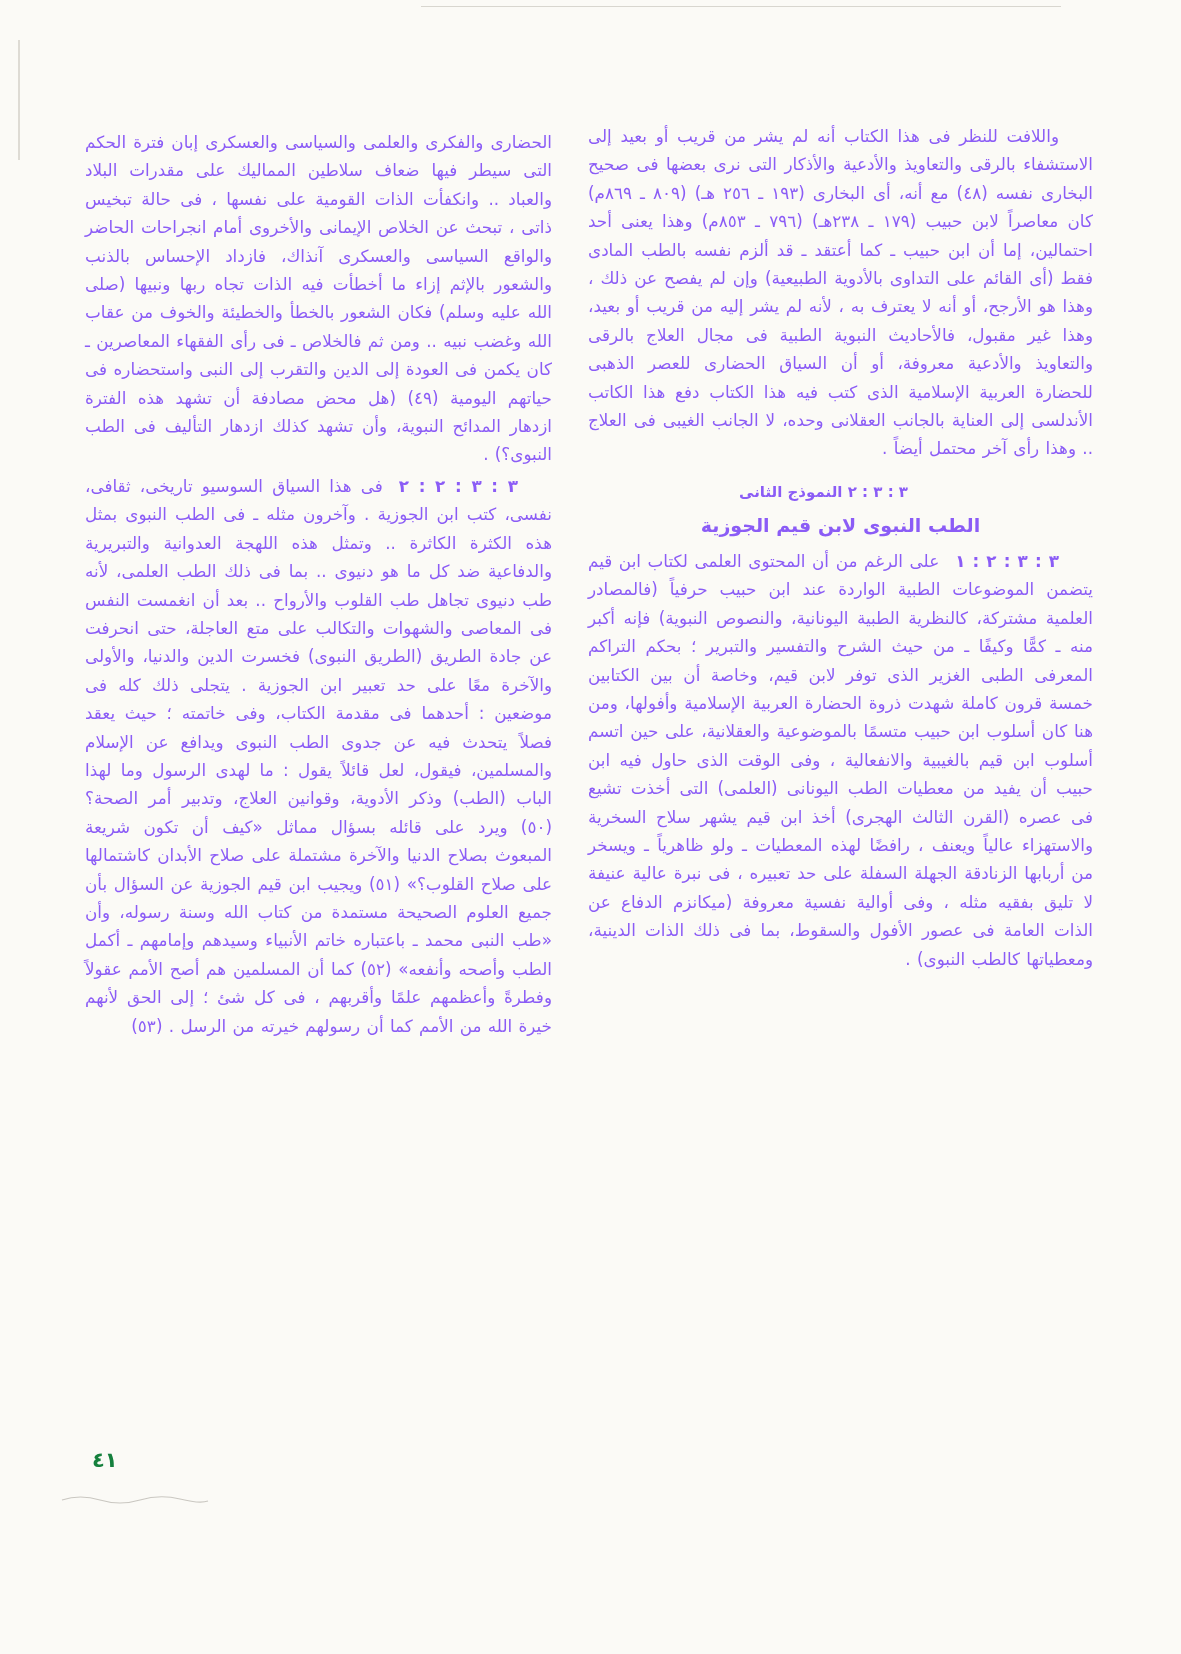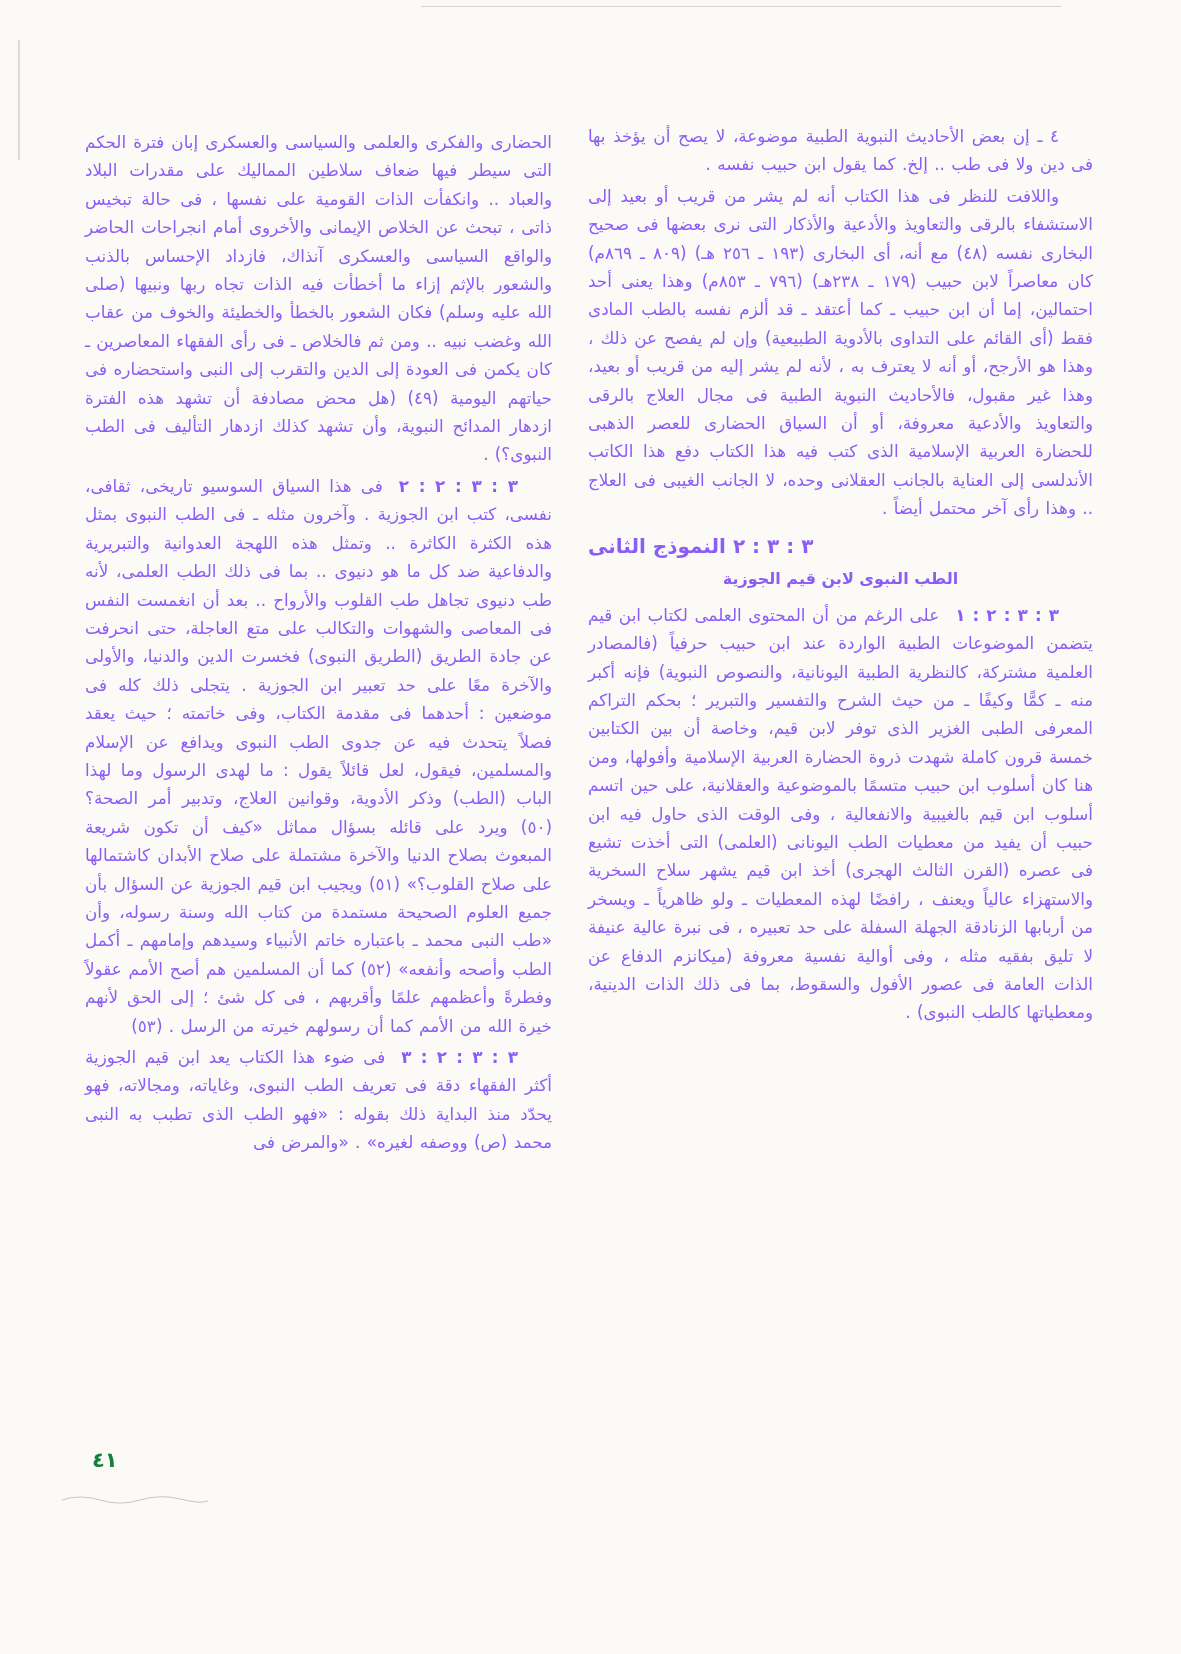--- a/index.html
+++ b/index.html
@@ -60,31 +60,31 @@
     text-justify: inter-word;
     word-spacing: 1px;
   }
   .para.indent { text-indent: 34px; }
   .lead {
     font-weight: bold;
     margin-left: 16px;
     letter-spacing: .5px;
   }
   .heading {
-    margin: 9px 0 5px 0;
-    font-size: 20px;
+    margin: 15px 0 5px 0;
+    font-size: 15px;
     font-weight: bold;
     line-height: 28px;
-    text-align: left;
+    text-align: center;
     text-indent: 34px;
   }
   .heading.centered {
     text-align: center;
     text-indent: 0;
-    font-size: 16px;
+    font-size: 19px;
     margin: 4px 0 8px 0;
   }
   .page-number {
     position: absolute;
     left: 92px;
     top: 1448px;
     font-size: 21px;
     font-weight: bold;
     color: #15803d;
   }
@@ -101,36 +101,32 @@
 <body>
 
 <div class="page">
 
   <div class="scan-edge-top"></div>
   <div class="scan-edge-corner"></div>
 
   <div class="columns">
 
     <section class="col col-right">
-      <p class="para indent">٤ ـ إن بعض الأحاديث النبوية الطبية موضوعة، لا يصح أن يؤخذ بها فى دين ولا فى طب .. إلخ. كما يقول ابن حبيب نفسه .</p>
       <p class="para indent">واللافت للنظر فى هذا الكتاب أنه لم يشر من قريب أو بعيد إلى الاستشفاء بالرقى والتعاويذ والأدعية والأذكار التى نرى بعضها فى صحيح البخارى نفسه (٤٨) مع أنه، أى البخارى (١٩٣ ـ ٢٥٦ هـ) (٨٠٩ ـ ٨٦٩م) كان معاصراً لابن حبيب (١٧٩ ـ ٢٣٨هـ) (٧٩٦ ـ ٨٥٣م) وهذا يعنى أحد احتمالين، إما أن ابن حبيب ـ كما أعتقد ـ قد ألزم نفسه بالطب المادى فقط (أى القائم على التداوى بالأدوية الطبيعية) وإن لم يفصح عن ذلك ، وهذا هو الأرجح، أو أنه لا يعترف به ، لأنه لم يشر إليه من قريب أو بعيد، وهذا غير مقبول، فالأحاديث النبوية الطبية فى مجال العلاج بالرقى والتعاويذ والأدعية معروفة، أو أن السياق الحضارى للعصر الذهبى للحضارة العربية الإسلامية الذى كتب فيه هذا الكتاب دفع هذا الكاتب الأندلسى إلى العناية بالجانب العقلانى وحده، لا الجانب الغيبى فى العلاج .. وهذا رأى آخر محتمل أيضاً .</p>
       <h3 class="heading">٣ : ٣ : ٢ النموذج الثانى</h3>
       <h2 class="heading centered">الطب النبوى لابن قيم الجوزية</h2>
       <p class="para indent">
         <b class="lead">٣ : ٣ : ٢ : ١</b><span>على الرغم من أن المحتوى العلمى لكتاب ابن قيم يتضمن الموضوعات الطبية الواردة عند ابن حبيب حرفياً (فالمصادر العلمية مشتركة، كالنظرية الطبية اليونانية، والنصوص النبوية) فإنه أكبر منه ـ كمًّا وكيفًا ـ من حيث الشرح والتفسير والتبرير ؛ بحكم التراكم المعرفى الطبى الغزير الذى توفر لابن قيم، وخاصة أن بين الكتابين خمسة قرون كاملة شهدت ذروة الحضارة العربية الإسلامية وأفولها، ومن هنا كان أسلوب ابن حبيب متسمًا بالموضوعية والعقلانية، على حين اتسم أسلوب ابن قيم بالغيبية والانفعالية ، وفى الوقت الذى حاول فيه ابن حبيب أن يفيد من معطيات الطب اليونانى (العلمى) التى أخذت تشيع فى عصره (القرن الثالث الهجرى) أخذ ابن قيم يشهر سلاح السخرية والاستهزاء عالياً ويعنف ، رافضًا لهذه المعطيات ـ ولو ظاهرياً ـ ويسخر من أربابها الزنادقة الجهلة السفلة على حد تعبيره ، فى نبرة عالية عنيفة لا تليق بفقيه مثله ، وفى أوالية نفسية معروفة (ميكانزم الدفاع عن الذات العامة فى عصور الأفول والسقوط، بما فى ذلك الذات الدينية، ومعطياتها كالطب النبوى) .</span>
       </p>
     </section>
 
     <section class="col col-left">
       <p class="para">الحضارى والفكرى والعلمى والسياسى والعسكرى إبان فترة الحكم التى سيطر فيها ضعاف سلاطين المماليك على مقدرات البلاد والعباد .. وانكفأت الذات القومية على نفسها ، فى حالة تبخيس ذاتى ، تبحث عن الخلاص الإيمانى والأخروى أمام انجراحات الحاضر والواقع السياسى والعسكرى آنذاك، فازداد الإحساس بالذنب والشعور بالإثم إزاء ما أخطأت فيه الذات تجاه ربها ونبيها (صلى الله عليه وسلم) فكان الشعور بالخطأ والخطيئة والخوف من عقاب الله وغضب نبيه .. ومن ثم فالخلاص ـ فى رأى الفقهاء المعاصرين ـ كان يكمن فى العودة إلى الدين والتقرب إلى النبى واستحضاره فى حياتهم اليومية (٤٩) (هل محض مصادفة أن تشهد هذه الفترة ازدهار المدائح النبوية، وأن تشهد كذلك ازدهار التأليف فى الطب النبوى؟) .</p>
       <p class="para indent">
         <b class="lead">٣ : ٣ : ٢ : ٢</b><span>فى هذا السياق السوسيو تاريخى، ثقافى، نفسى، كتب ابن الجوزية . وآخرون مثله ـ فى الطب النبوى بمثل هذه الكثرة الكاثرة .. وتمثل هذه اللهجة العدوانية والتبريرية والدفاعية ضد كل ما هو دنيوى .. بما فى ذلك الطب العلمى، لأنه طب دنيوى تجاهل طب القلوب والأرواح .. بعد أن انغمست النفس فى المعاصى والشهوات والتكالب على متع العاجلة، حتى انحرفت عن جادة الطريق (الطريق النبوى) فخسرت الدين والدنيا، والأولى والآخرة معًا على حد تعبير ابن الجوزية . يتجلى ذلك كله فى موضعين : أحدهما فى مقدمة الكتاب، وفى خاتمته ؛ حيث يعقد فصلاً يتحدث فيه عن جدوى الطب النبوى ويدافع عن الإسلام والمسلمين، فيقول، لعل قائلاً يقول : ما لهدى الرسول وما لهذا الباب (الطب) وذكر الأدوية، وقوانين العلاج، وتدبير أمر الصحة؟ (٥٠) ويرد على قائله بسؤال مماثل «كيف أن تكون شريعة المبعوث بصلاح الدنيا والآخرة مشتملة على صلاح الأبدان كاشتمالها على صلاح القلوب؟» (٥١) ويجيب ابن قيم الجوزية عن السؤال بأن جميع العلوم الصحيحة مستمدة من كتاب الله وسنة رسوله، وأن «طب النبى محمد ـ باعتباره خاتم الأنبياء وسيدهم وإمامهم ـ أكمل الطب وأصحه وأنفعه» (٥٢) كما أن المسلمين هم أصح الأمم عقولاً وفطرةً وأعظمهم علمًا وأقربهم ، فى كل شئ ؛ إلى الحق لأنهم خيرة الله من الأمم كما أن رسولهم خيرته من الرسل . (٥٣)</span>
-      </p>
-      <p class="para indent">
-        <b class="lead">٣ : ٣ : ٢ : ٣</b><span>فى ضوء هذا الكتاب يعد ابن قيم الجوزية أكثر الفقهاء دقة فى تعريف الطب النبوى، وغاياته، ومجالاته، فهو يحدّد منذ البداية ذلك بقوله : «فهو الطب الذى تطبب به النبى محمد (ص) ووصفه لغيره» . «والمرض فى</span>
       </p>
     </section>
 
   </div>
 
   <div class="page-number">٤١</div>
 
   <svg class="scan-squiggle" viewBox="0 0 150 14" xmlns="http://www.w3.org/2000/svg">
     <path d="M2 8 Q 20 2, 40 8 T 80 8 T 120 7 T 148 9" fill="none" stroke="#9a968e" stroke-width="1.2"></path>
   </svg>

